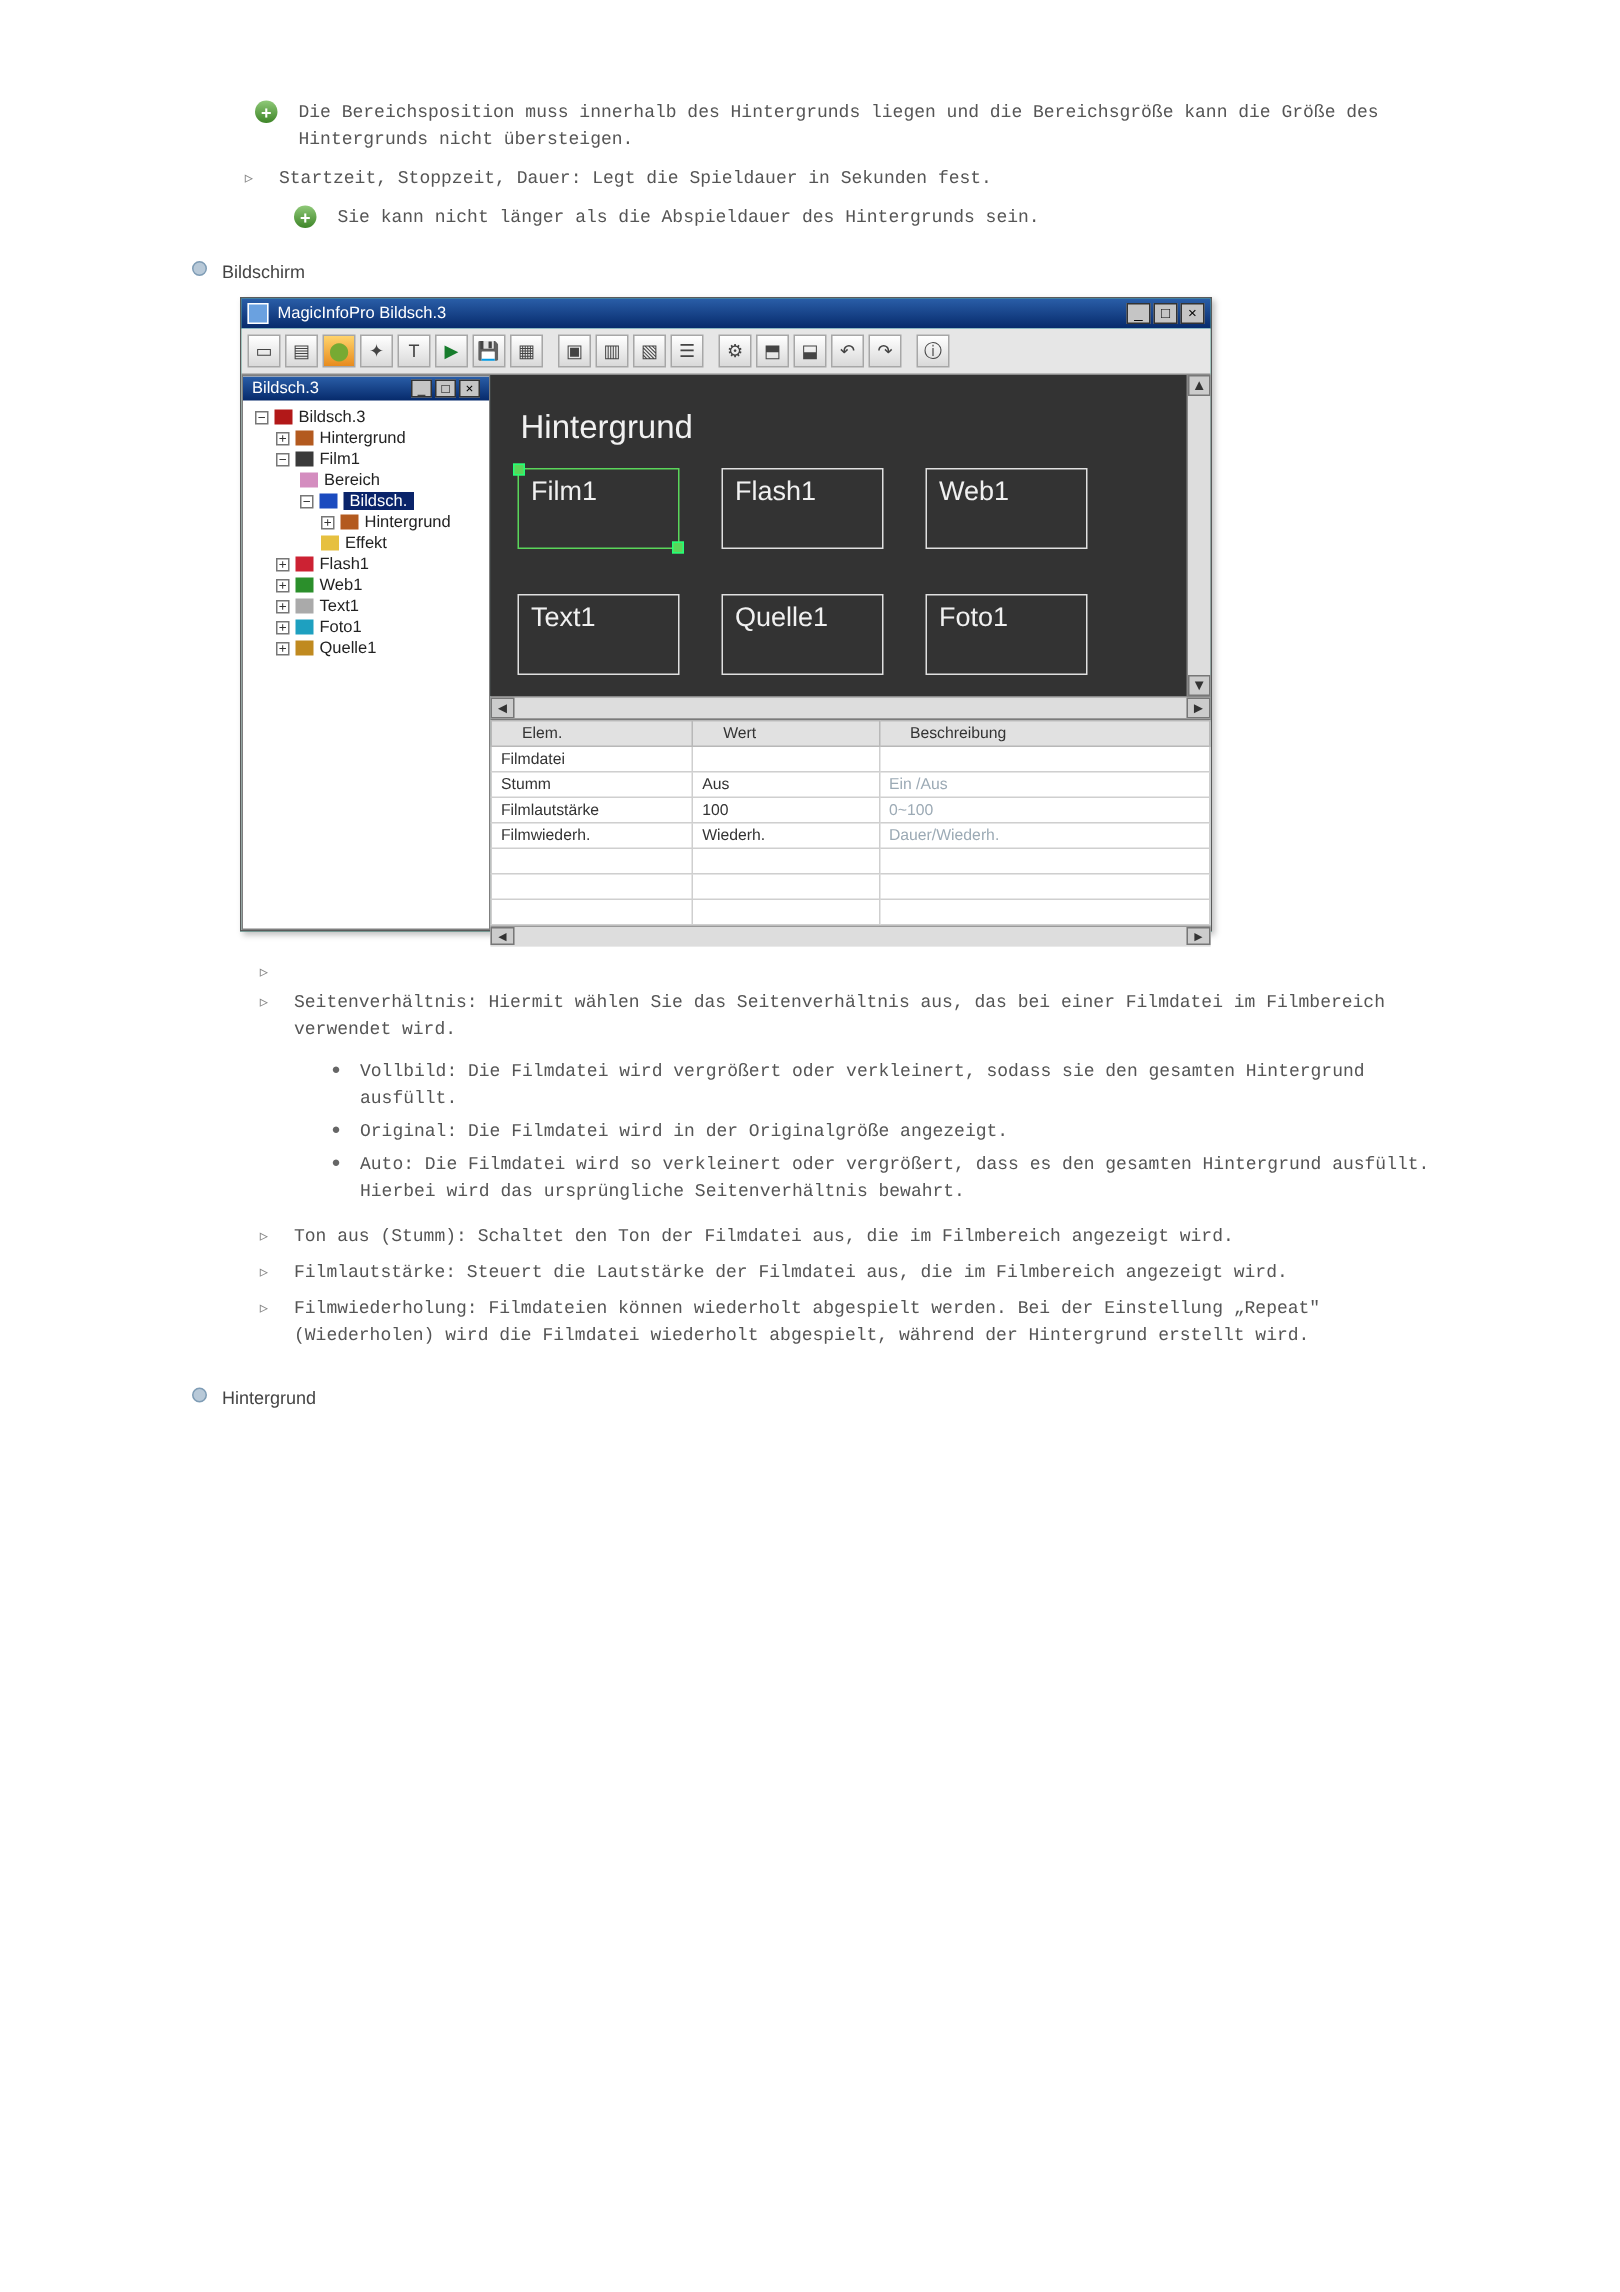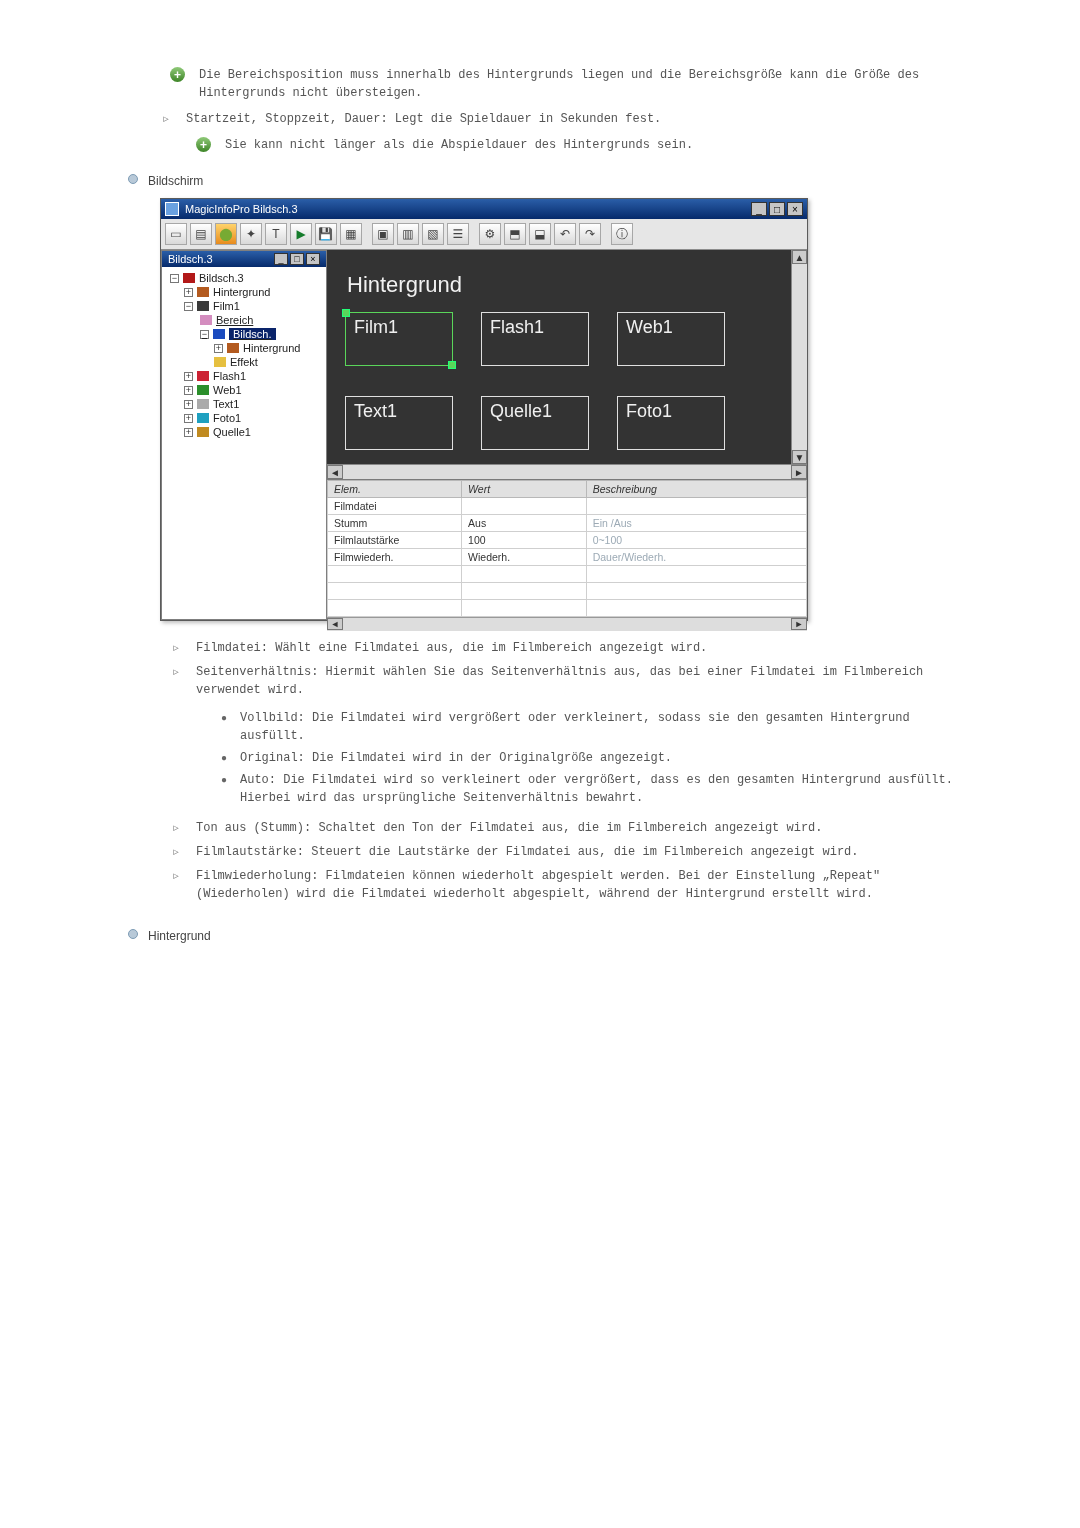--- a/index.html
+++ b/index.html
@@ -56,21 +56,21 @@
   .tbtn.play{ color:#167c2c; }
   .tbtn.sep{ width:4px;background:none;border:none; }
   .app-body{ display:flex; height:370px; }
   .tree {
     width:166px; background:#fff; border:1px solid #7f7f7f; margin:0; overflow:hidden; font-size:11px;
   }
   .tree-title { background:linear-gradient(#2a5ea8,#062a6b); color:#fff; padding:2px 6px; display:flex; }
   .tree-title .winbtns .winbtn{height:12px;width:14px;font-size:9px;}
   .tree-body { padding:4px 2px; color:#222; }
   .tnode { display:flex; align-items:center; padding:1px 0; white-space:nowrap; }
-  .tind1{padding-left:6px;} .tind2{padding-left:20px;} .tind3{padding-left:36px;text-decoration:underline;} .tind4{padding-left:50px;}
+  .tind1{padding-left:6px;} .tind2{padding-left:20px;} .tind3{padding-left:36px;} .tind4{padding-left:50px;}
   .texp { width:9px;height:9px;border:1px solid #777;display:inline-flex;align-items:center;justify-content:center;margin-right:4px;font-size:9px;line-height:7px;color:#333;background:#fff; }
   .tico { width:12px;height:10px;margin-right:4px;display:inline-block; }
   .i-screen{background:#b21818;} .i-bg{background:#b35a1f;} .i-film{background:#3a3a3a;}
   .i-area{background:#d48dbf;} .i-sel{background:#1b4bbf;color:#fff;} .i-flash{background:#c23;}
   .i-web{background:#2b8f2b;} .i-text{background:#aaa;} .i-foto{background:#1ea0c0;} .i-src{background:#c08a20;}
   .i-eff{background:#e6c040;}
   .selnode{ background:#0a246a; color:#fff; padding:0 4px; }
 
   .canvas-col { flex:1; background:#333333; display:flex; flex-direction:column; }
   .canvas-area{ flex:1; background:#333333; padding:18px 20px 8px 18px; position:relative; }
@@ -83,21 +83,21 @@
   .cbox.sel::before{top:-4px;left:-4px;} .cbox.sel::after{bottom:-4px;right:-4px;}
   .hscroll { height:16px;background:#ddd;border-top:1px solid #888;display:flex;align-items:center; }
   .hscroll .hs{width:16px;height:14px;border:1px solid #777;background:#ccc;display:flex;align-items:center;justify-content:center;font-size:10px;}
   .vscroll { width:16px;background:#ddd;border-left:1px solid #888;display:flex;flex-direction:column; }
   .vscroll .vs{height:14px;border:1px solid #777;background:#ccc;display:flex;align-items:center;justify-content:center;font-size:10px;}
   .canvas-row{ display:flex; flex:1; }
   .canvas-block{ flex:1; background:#333; }
 
   .proptable { border-top:1px solid #7a7a7a; background:#ececec; }
   .proptable table{ width:100%; border-collapse:collapse; font-size:10.5px; }
-  .proptable th{ text-align:left; background:#e1e1e1; border:1px solid #b8b8b8; padding:2px 6px; color:#333; font-weight:normal;font-style:italic; }
+  .proptable th{ text-align:left; background:#e1e1e1; border:1px solid #b8b8b8; padding:2px 20px; color:#333; font-weight:normal; }
   .proptable td{ background:#fff; border:1px solid #cfcfcf; padding:2px 6px; color:#333; }
   .proptable td.desc{ color:#9caab5; }
   .prop-scroll{height:14px;background:#ddd;border-top:1px solid #999;display:flex;}
   .prop-scroll .hs{width:16px;height:12px;border:1px solid #777;background:#ccc;font-size:9px;display:flex;align-items:center;justify-content:center;}
 
   
   .doc-list { margin-left: 30px; }
   .doc-item { display:flex; align-items:flex-start; margin:6px 0; }
   .doc-item .note-text{ color:#555; }
   .sublist { margin:10px 0 12px 78px; }
@@ -314,21 +314,20 @@
           <div class="hs">►</div>
         </div>
       </div>
     </div>
   </div>
 </div>
 
 <div class="doc-list">
   <div class="doc-item">
     <span class="arrow-icon">▹</span>
-    <span class="note-text">Filmdatei: Wählt eine Filmdatei aus, die im Filmbereich angezeigt wird.</span>
   </div>
   <div class="doc-item">
     <span class="arrow-icon">▹</span>
     <span class="note-text">Seitenverhältnis: Hiermit wählen Sie das Seitenverhältnis aus, das bei einer Filmdatei im Filmbereich verwendet wird.</span>
   </div>
 </div>
 
 <div class="sublist">
   <div class="doc-item">
     <span class="dot-icon">●</span>

